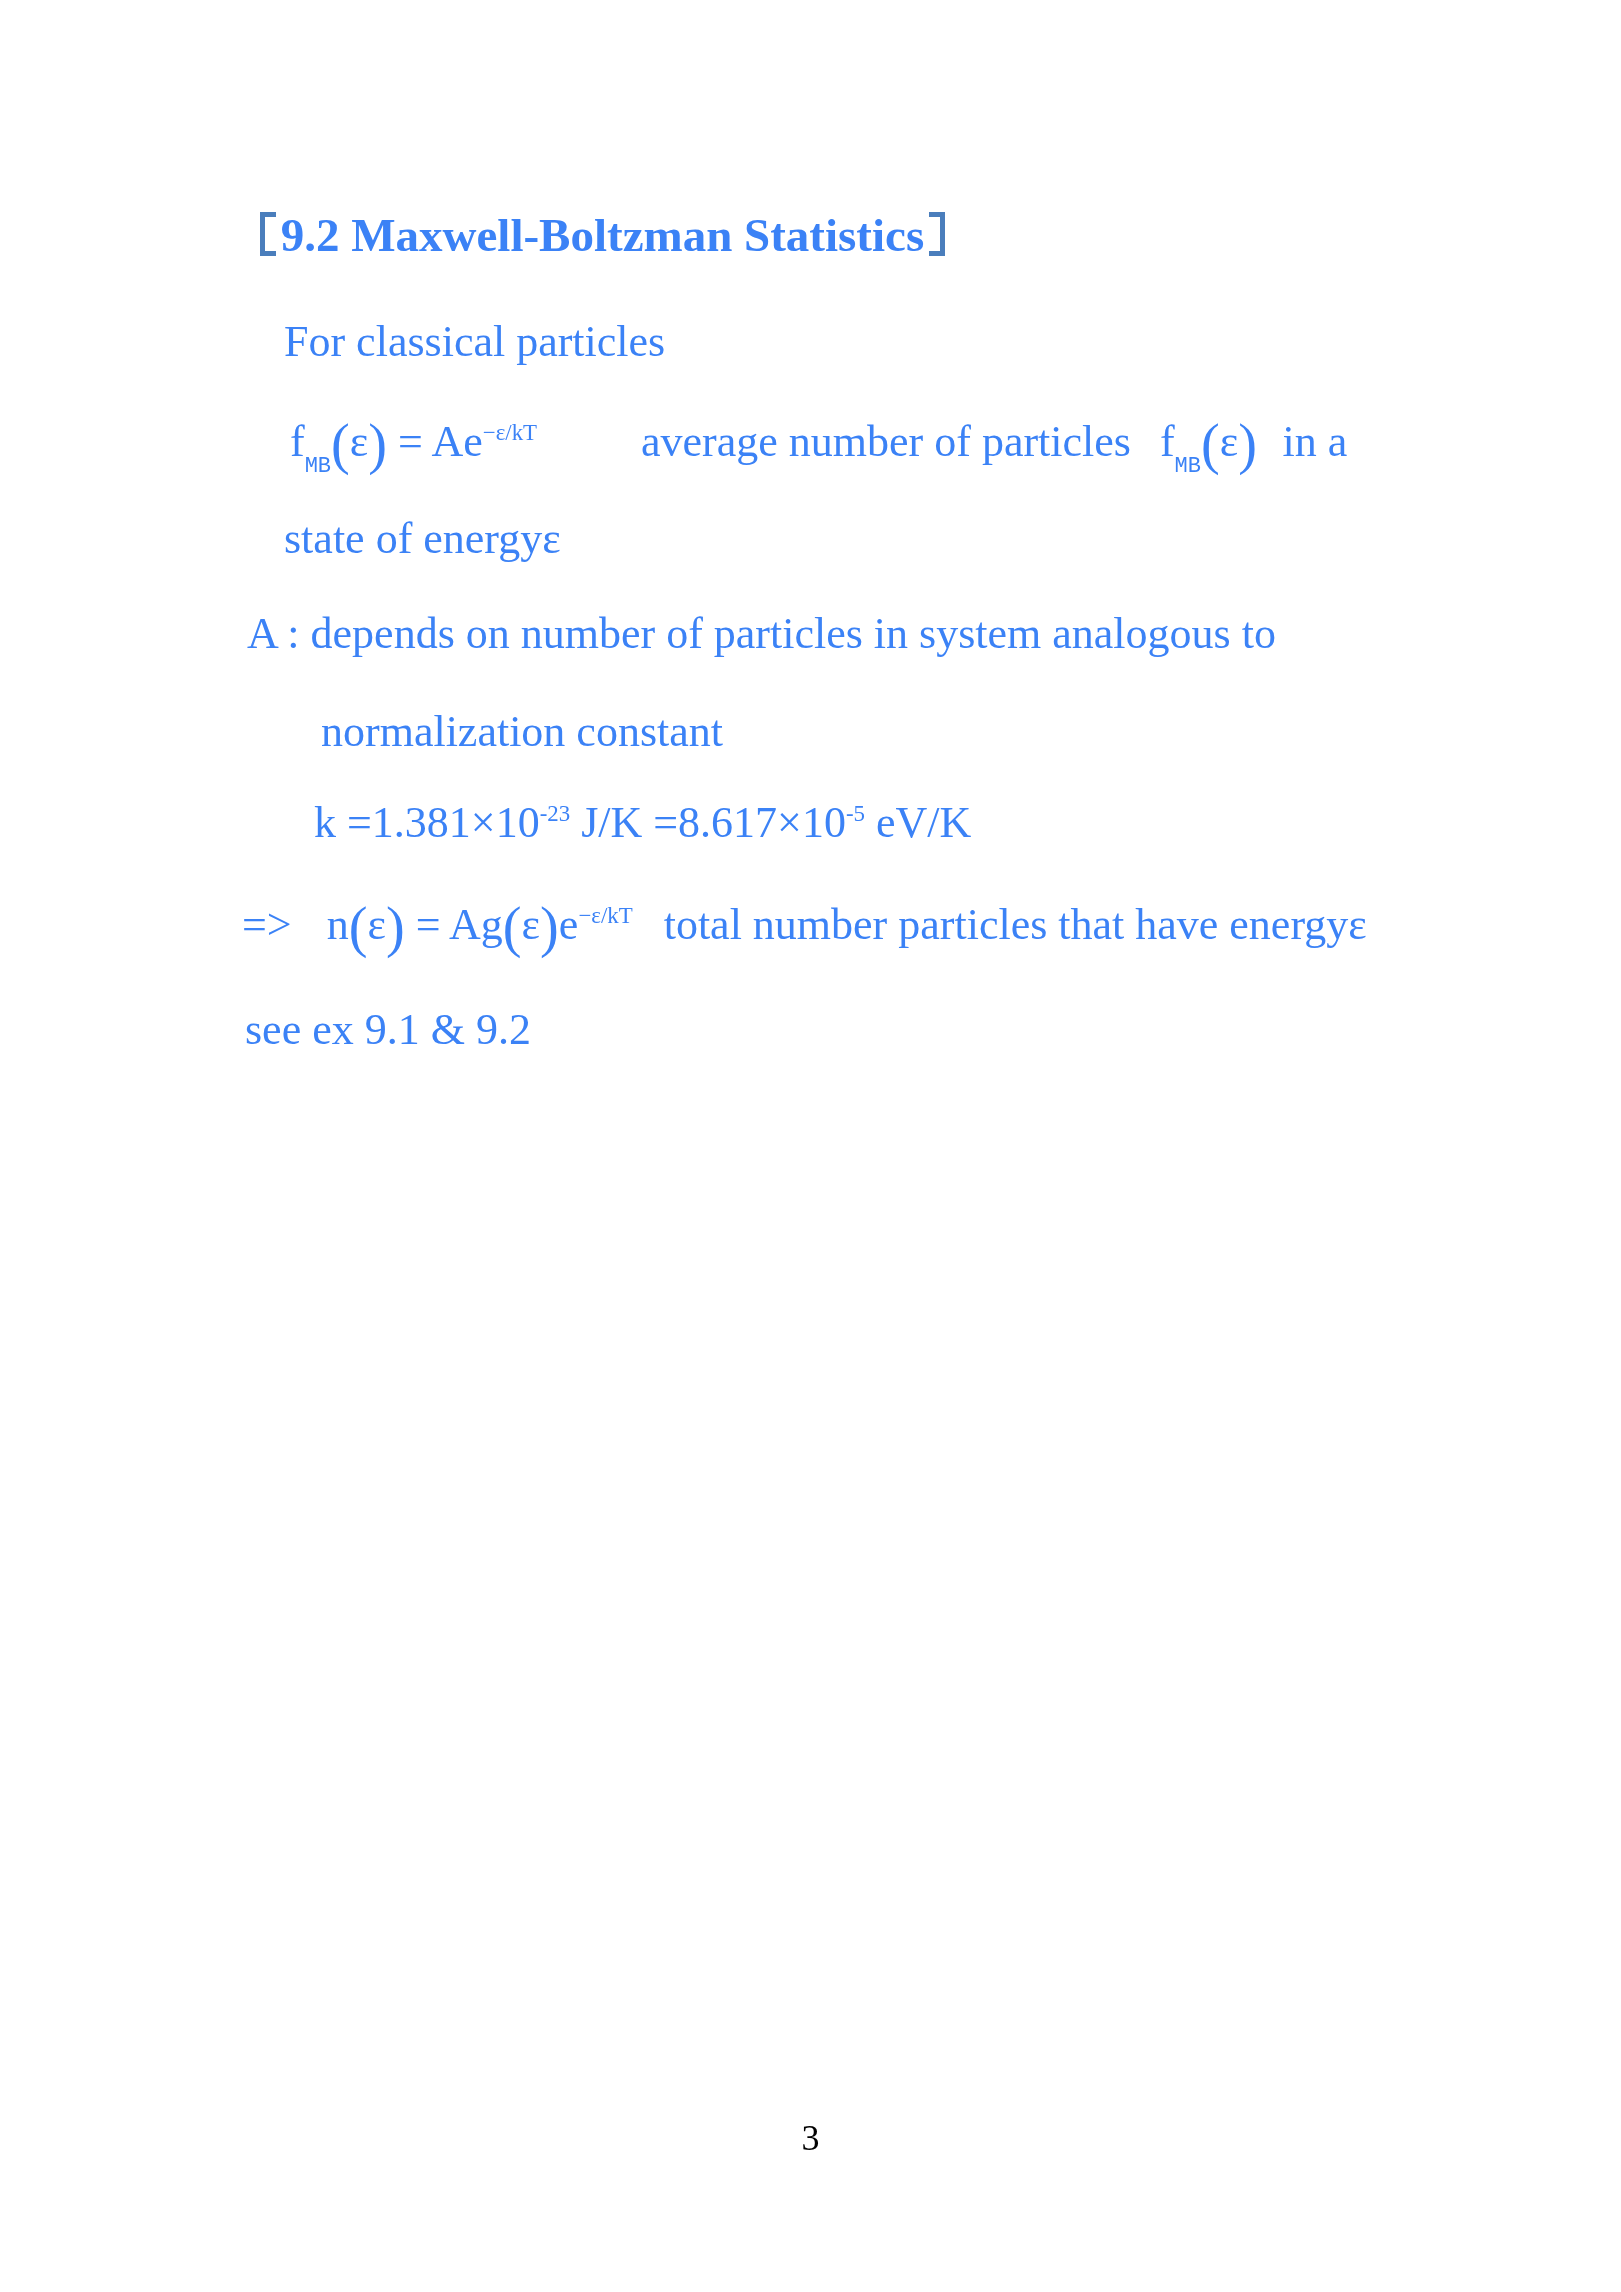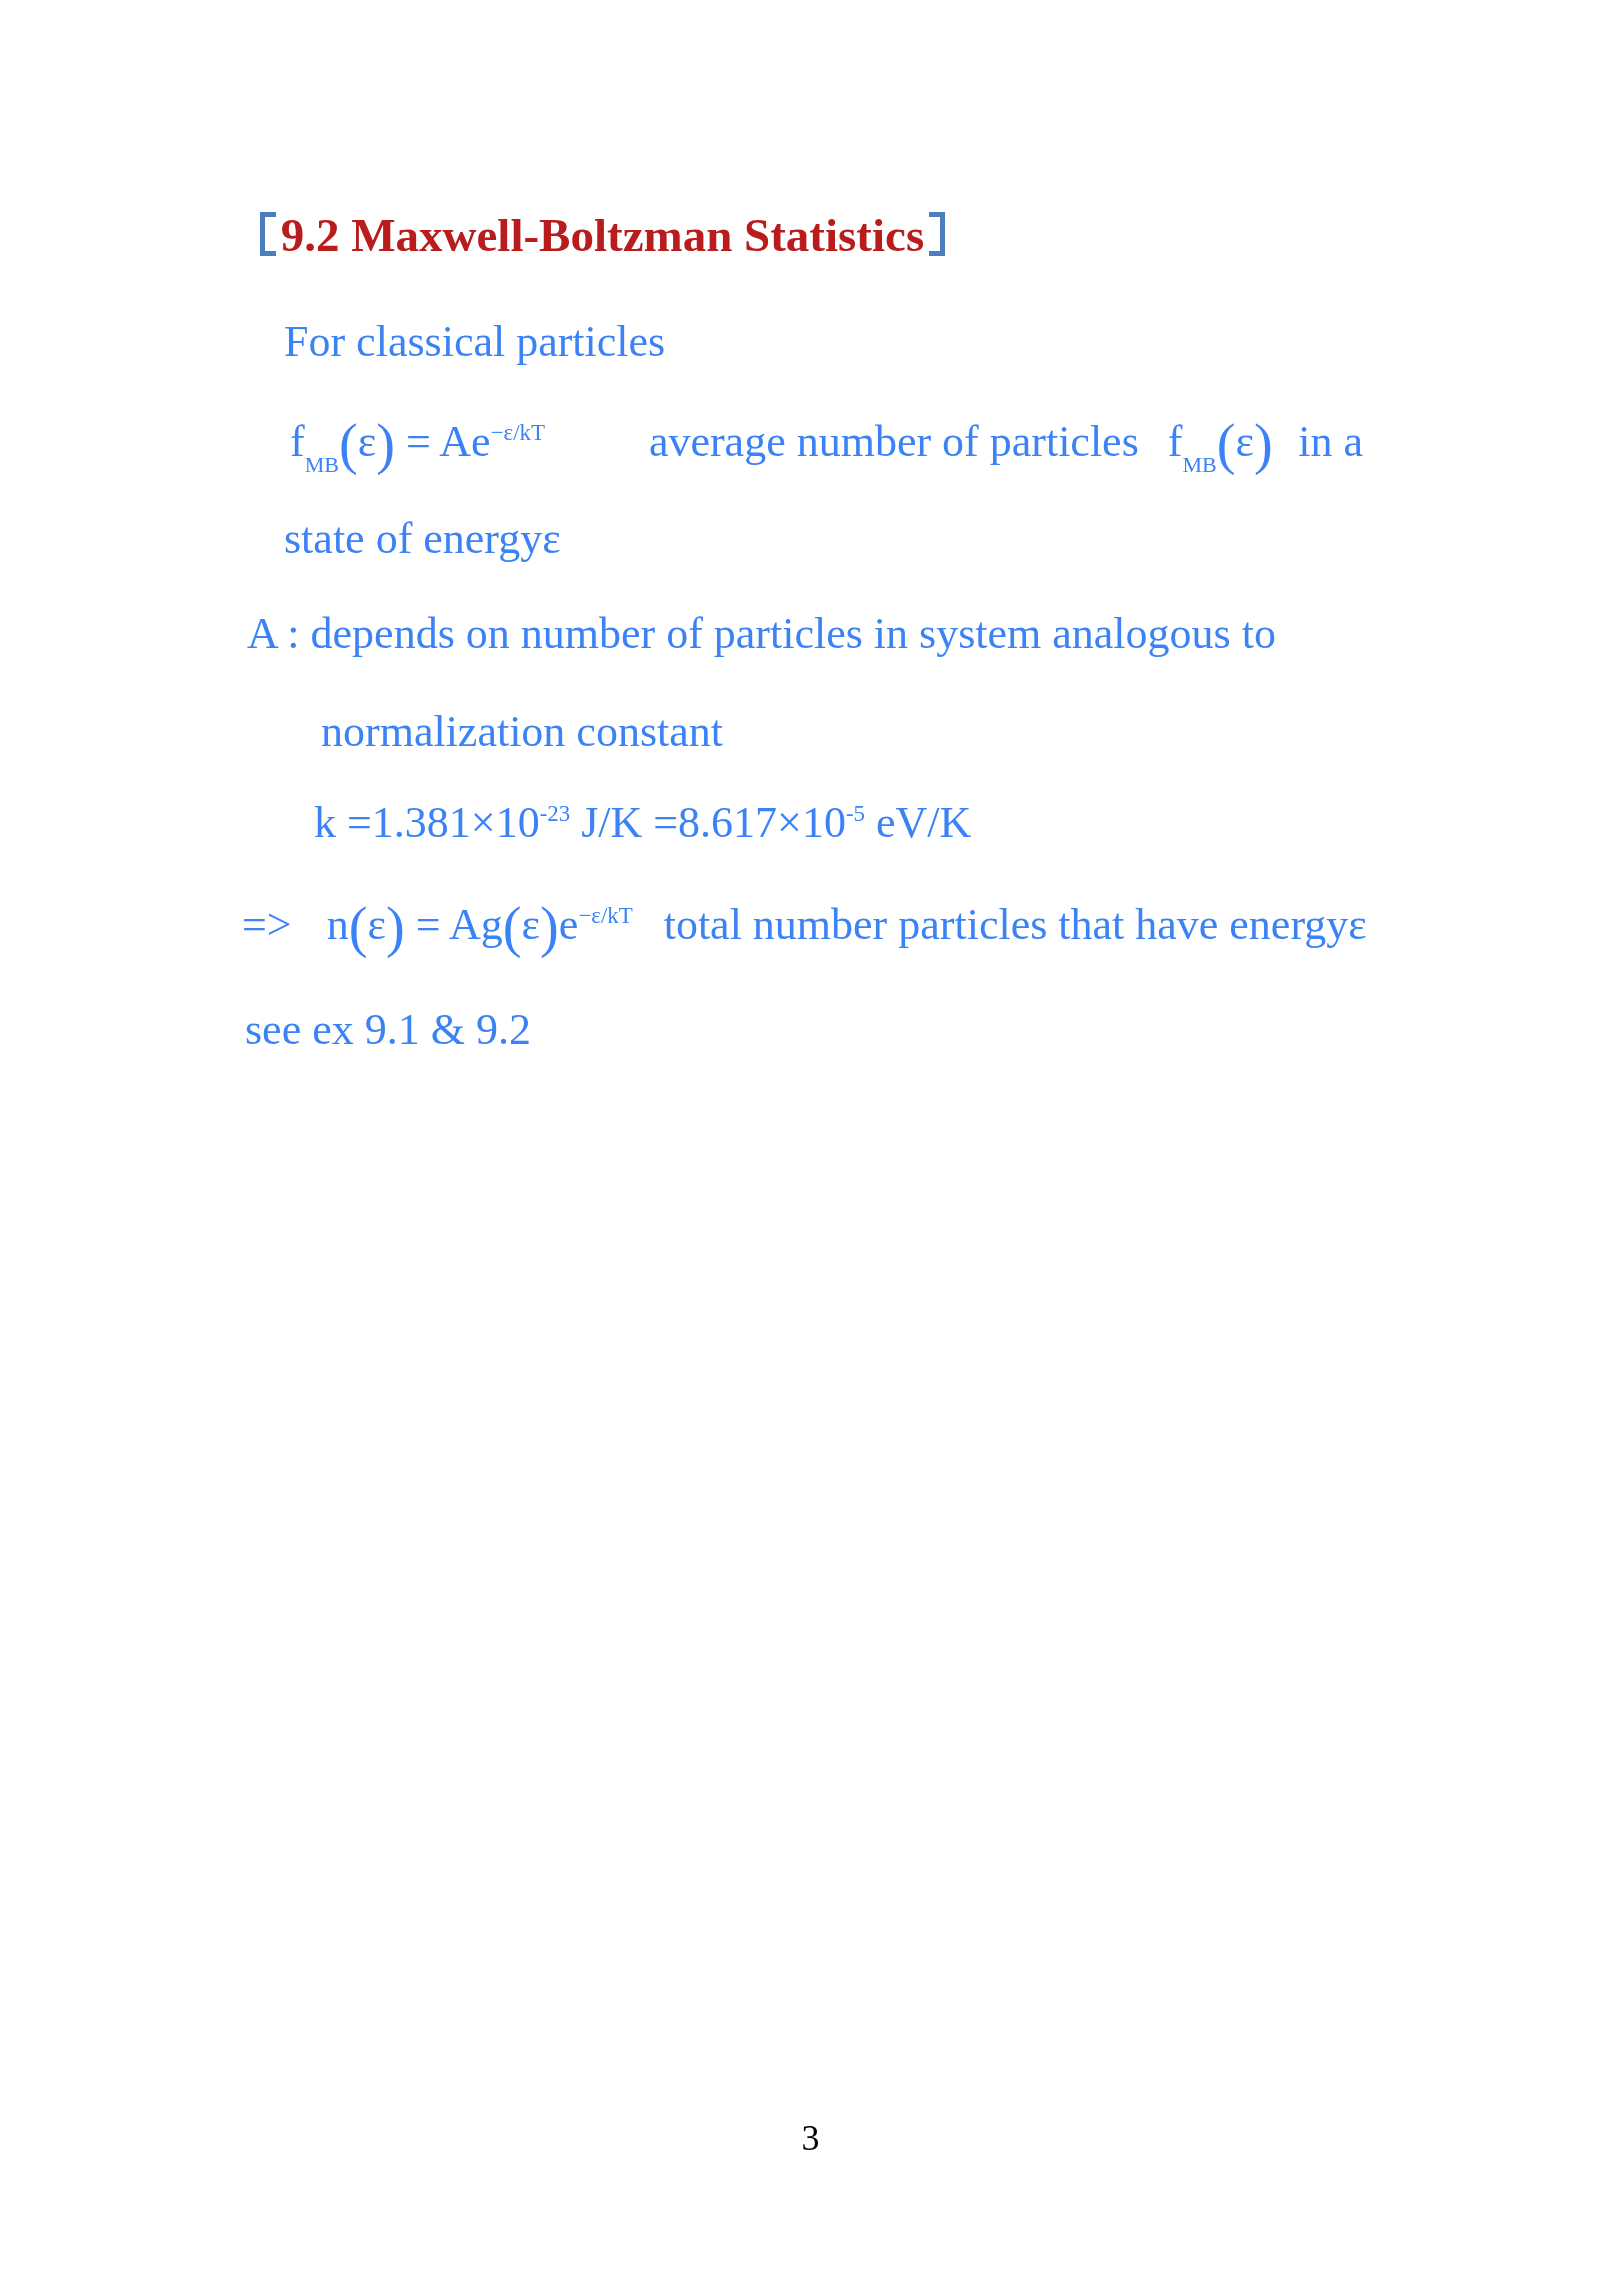--- a/index.html
+++ b/index.html
@@ -16,41 +16,41 @@
     position:absolute;
     font-size:44px;
     white-space:pre;
     color:#3b82f6;
   }
   .title {
     position:absolute;
     left:251px; top:208px;
     font-size:47px;
     font-weight:bold;
-    color:#b91c1c;
+    color:#3b82f6;
     white-space:pre;
     padding-left:9px;
   }
   .lbracket,.rbracket {
     display:inline-block;
     width:0.34em; height:0.92em;
     border:0.115em solid #4a7ebc;
     vertical-align:-0.10em;
   }
   .lbracket { border-right:none; margin-right:0.10em; }
   .rbracket { border-left:none; margin-left:0.10em; }
   #line-intro  { left:284px;  top:316px; }
   #line-eq1    { left:290px;  top:412px; }
   #line-state  { left:284px;  top:513px; }
   #line-a      { left:247px;  top:608px; }
   #line-norm   { left:321px;  top:706px; }
   #line-k      { left:314px;  top:797px; }
   #line-eq2    { left:242px;  top:895px; }
   #line-see    { left:245px;  top:1004px; }
-  .sub { font-size:0.50em; vertical-align:-0.70em; }
+  .sub { font-size:0.50em; vertical-align:-0.70em;font-family:Liberation Mono, monospace; }
   .sup { font-size:0.52em; vertical-align:0.70em; }
   .paren { font-size:1.28em; vertical-align:-0.12em; }
   .gap-desc   { margin-left:104px; }
   .gap-mid    { margin-left:29px; }
   .gap-tail   { margin-left:25.5px; }
   .gap-arrow  { margin-left:35px; }
   .gap-desc2  { margin-left:31px; }
   .page-number {
     position:absolute;
     left:0; top:2117px;

